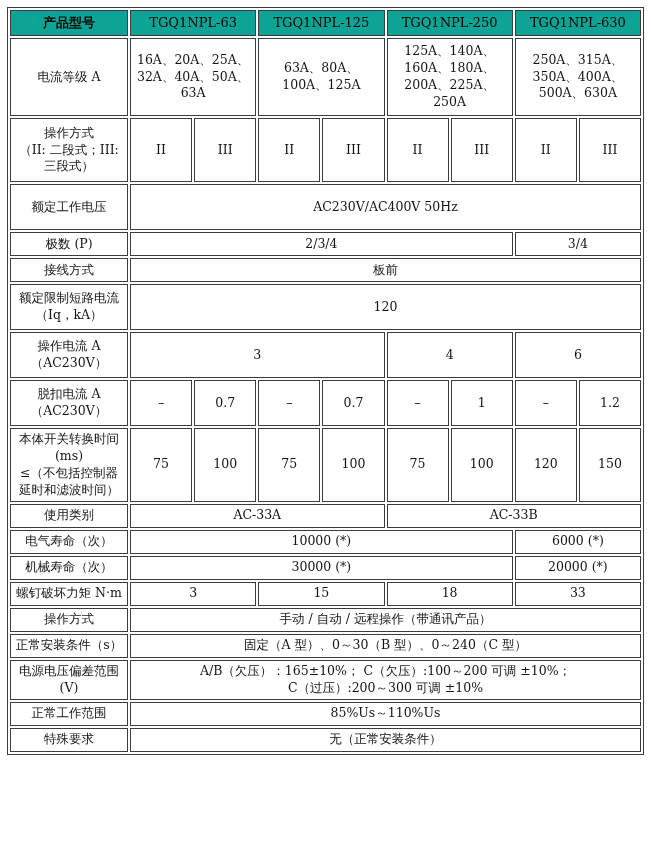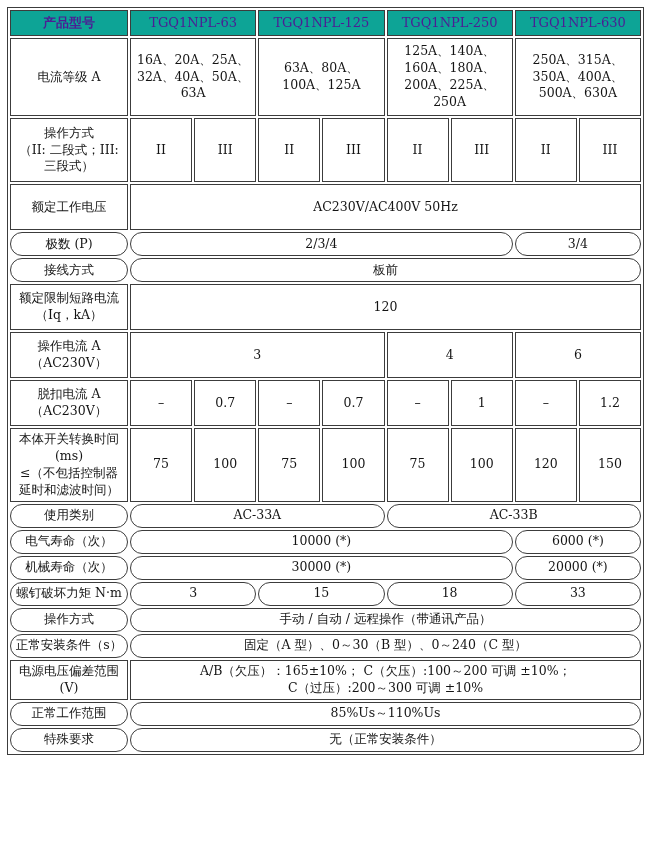--- a/index.html
+++ b/index.html
@@ -5,29 +5,29 @@
   html,body{margin:0;padding:0;background:#ffffff;color:#141414;
     font-family:"DejaVu Serif","Liberation Serif",serif;}
   .page{width:651px;box-sizing:border-box;padding:7px 7px;background:#fff;}
   .table-frame{border:1px solid #3c3c3c;}
   table.spec{width:100%;border-collapse:separate;border-spacing:2px;
     table-layout:fixed;background:#ffffff;}
   col.c-label{width:118px;}
   th,td{border:1px solid #3c3c3c;text-align:center;vertical-align:middle;
     font-size:12.5px;line-height:1.35;padding:2px 3px;white-space:pre-line;
     word-break:break-word;overflow:hidden;}
-  th{background:#0da496;color:#4c1d95;font-weight:400;font-size:13px;}
+  th{background:#0da496;color:#000000;font-weight:400;font-size:13px;}
   th.h-label{font-weight:700;}
   td.lbl{font-weight:400;margin-left:6px;}
   
   tr.h-head th{height:20px;}
   tr.h-xl td{height:72px;}
   tr.h-lg td{height:58px;}
   tr.h-md td{height:40px;}
-  tr.h-sm td{height:18px;border-radius:12px;}
+  tr.h-sm td{height:18px;}
   tr.h-2l td{height:34px;}
 </style>
 </head>
 <body>
 
 <div class="page">
   <div class="table-frame">
     <table class="spec">
       <colgroup>
         <col class="c-label">

